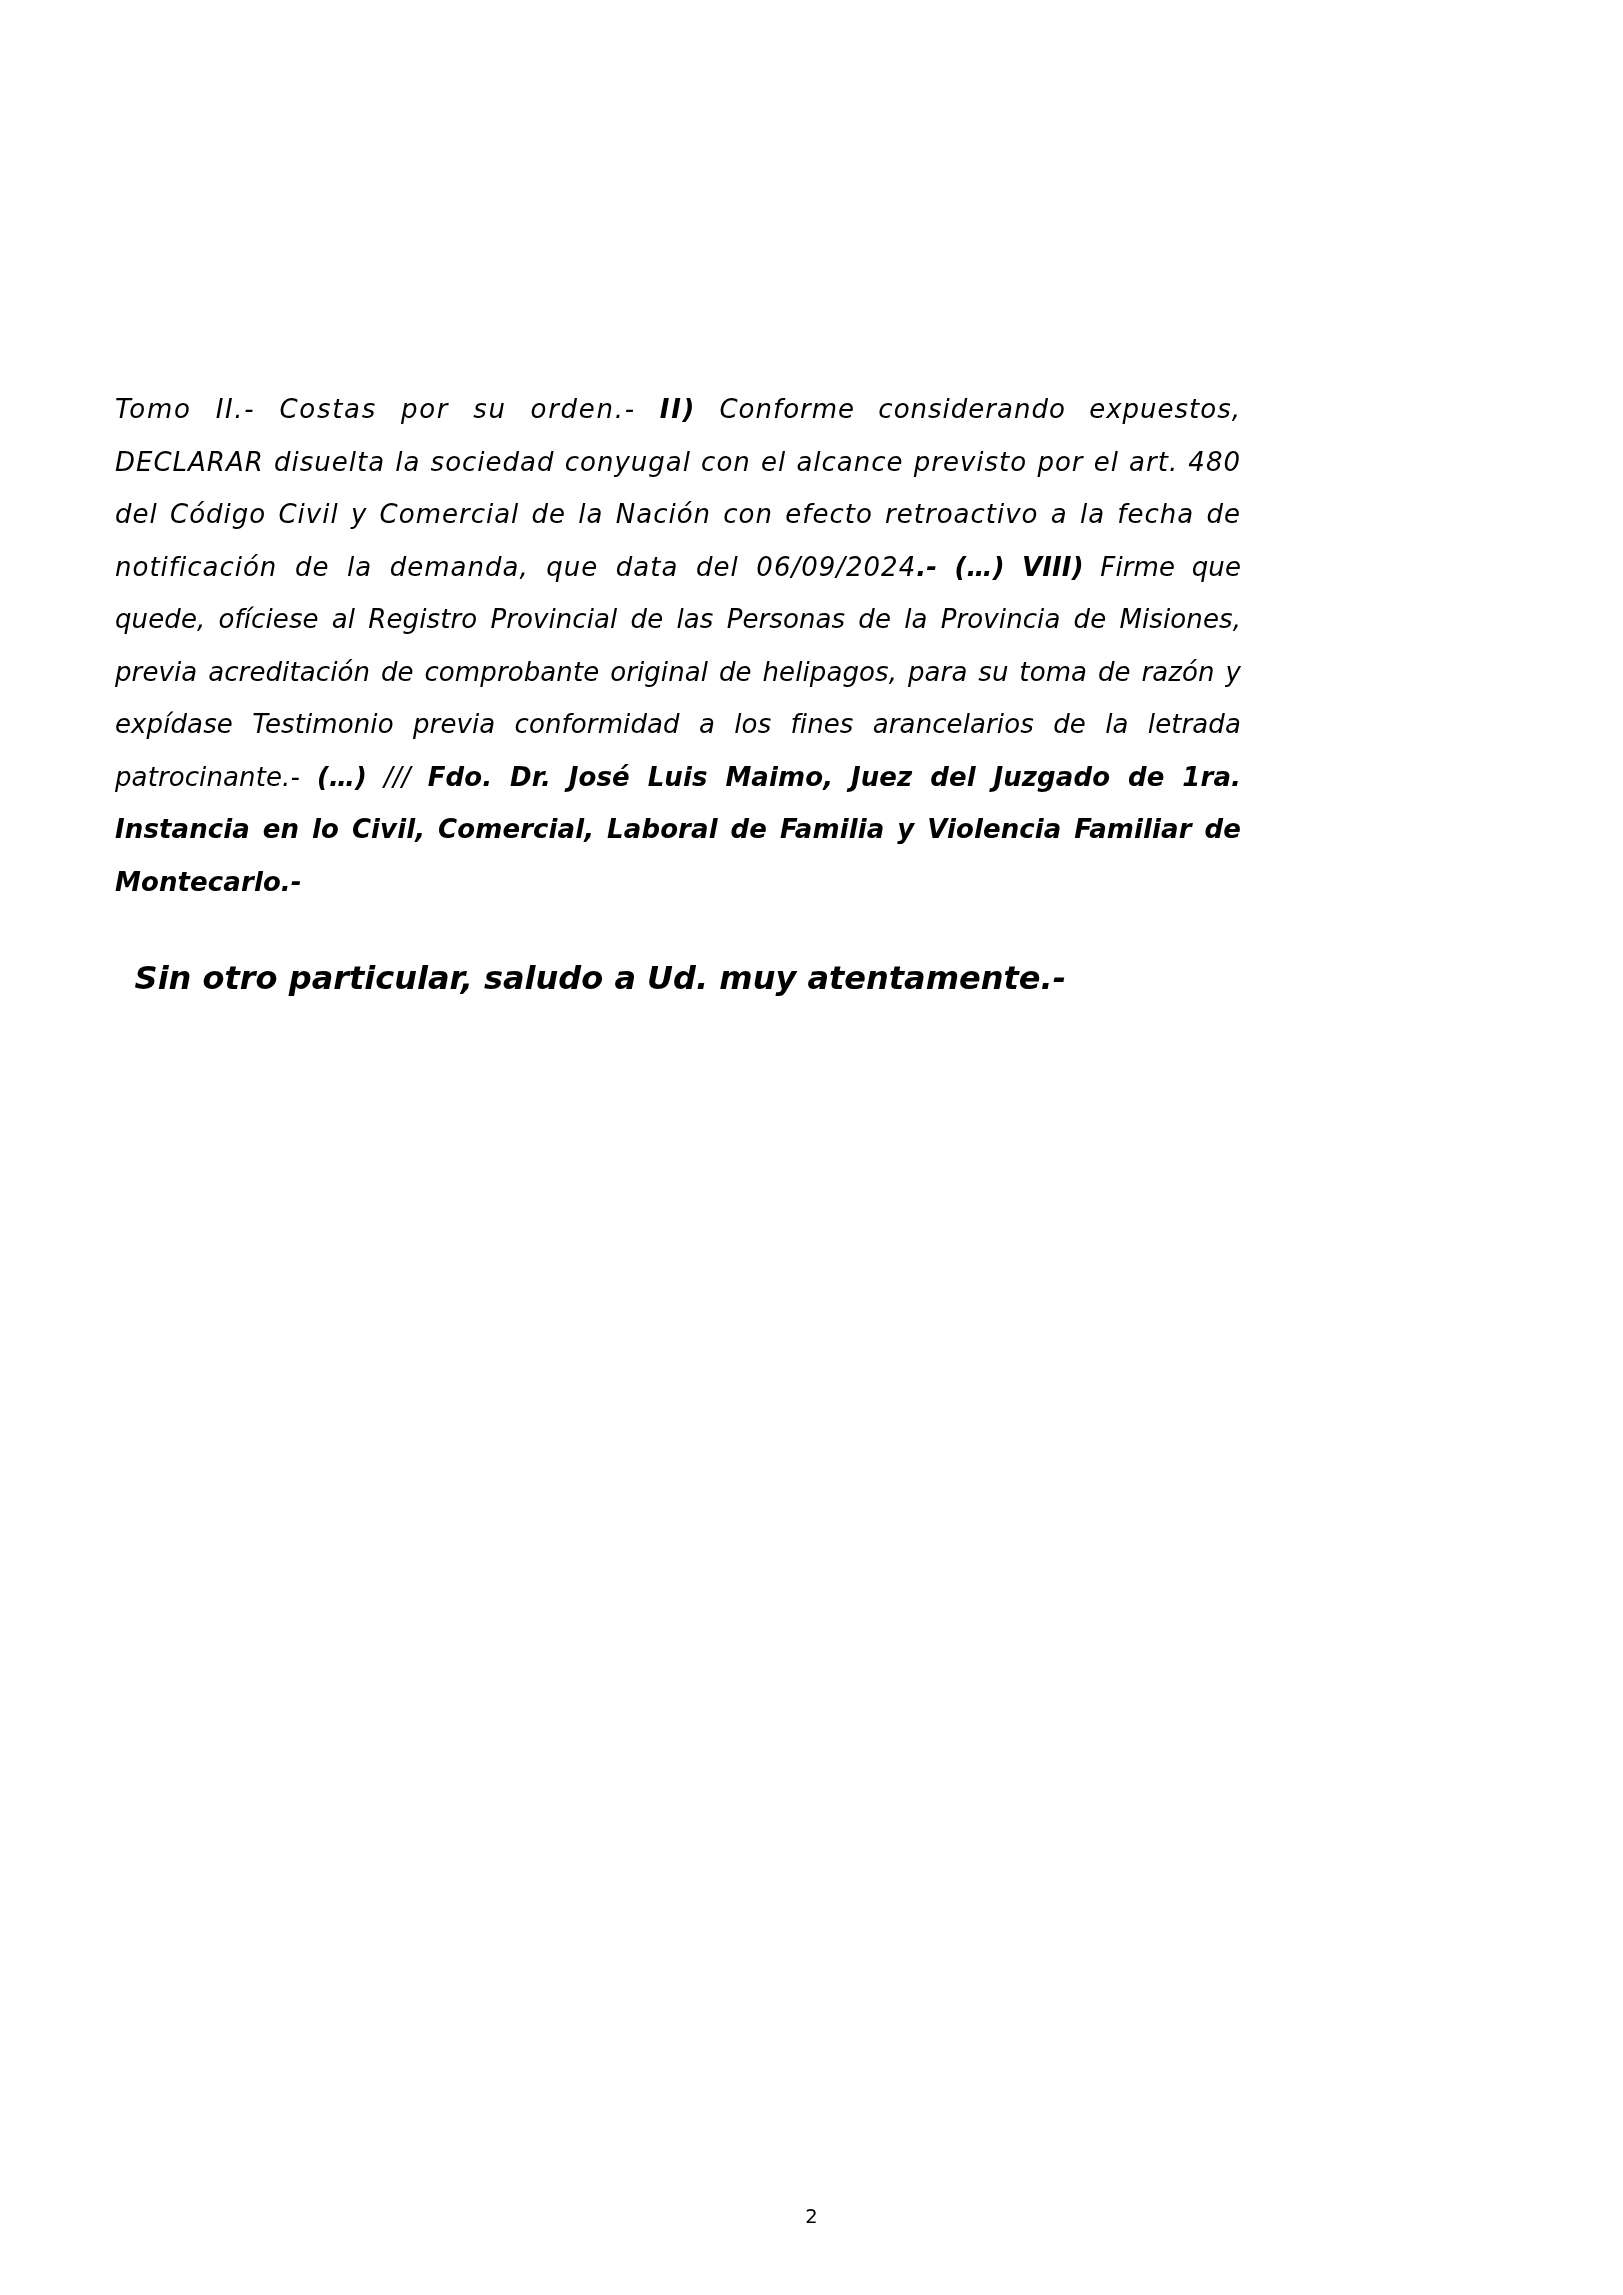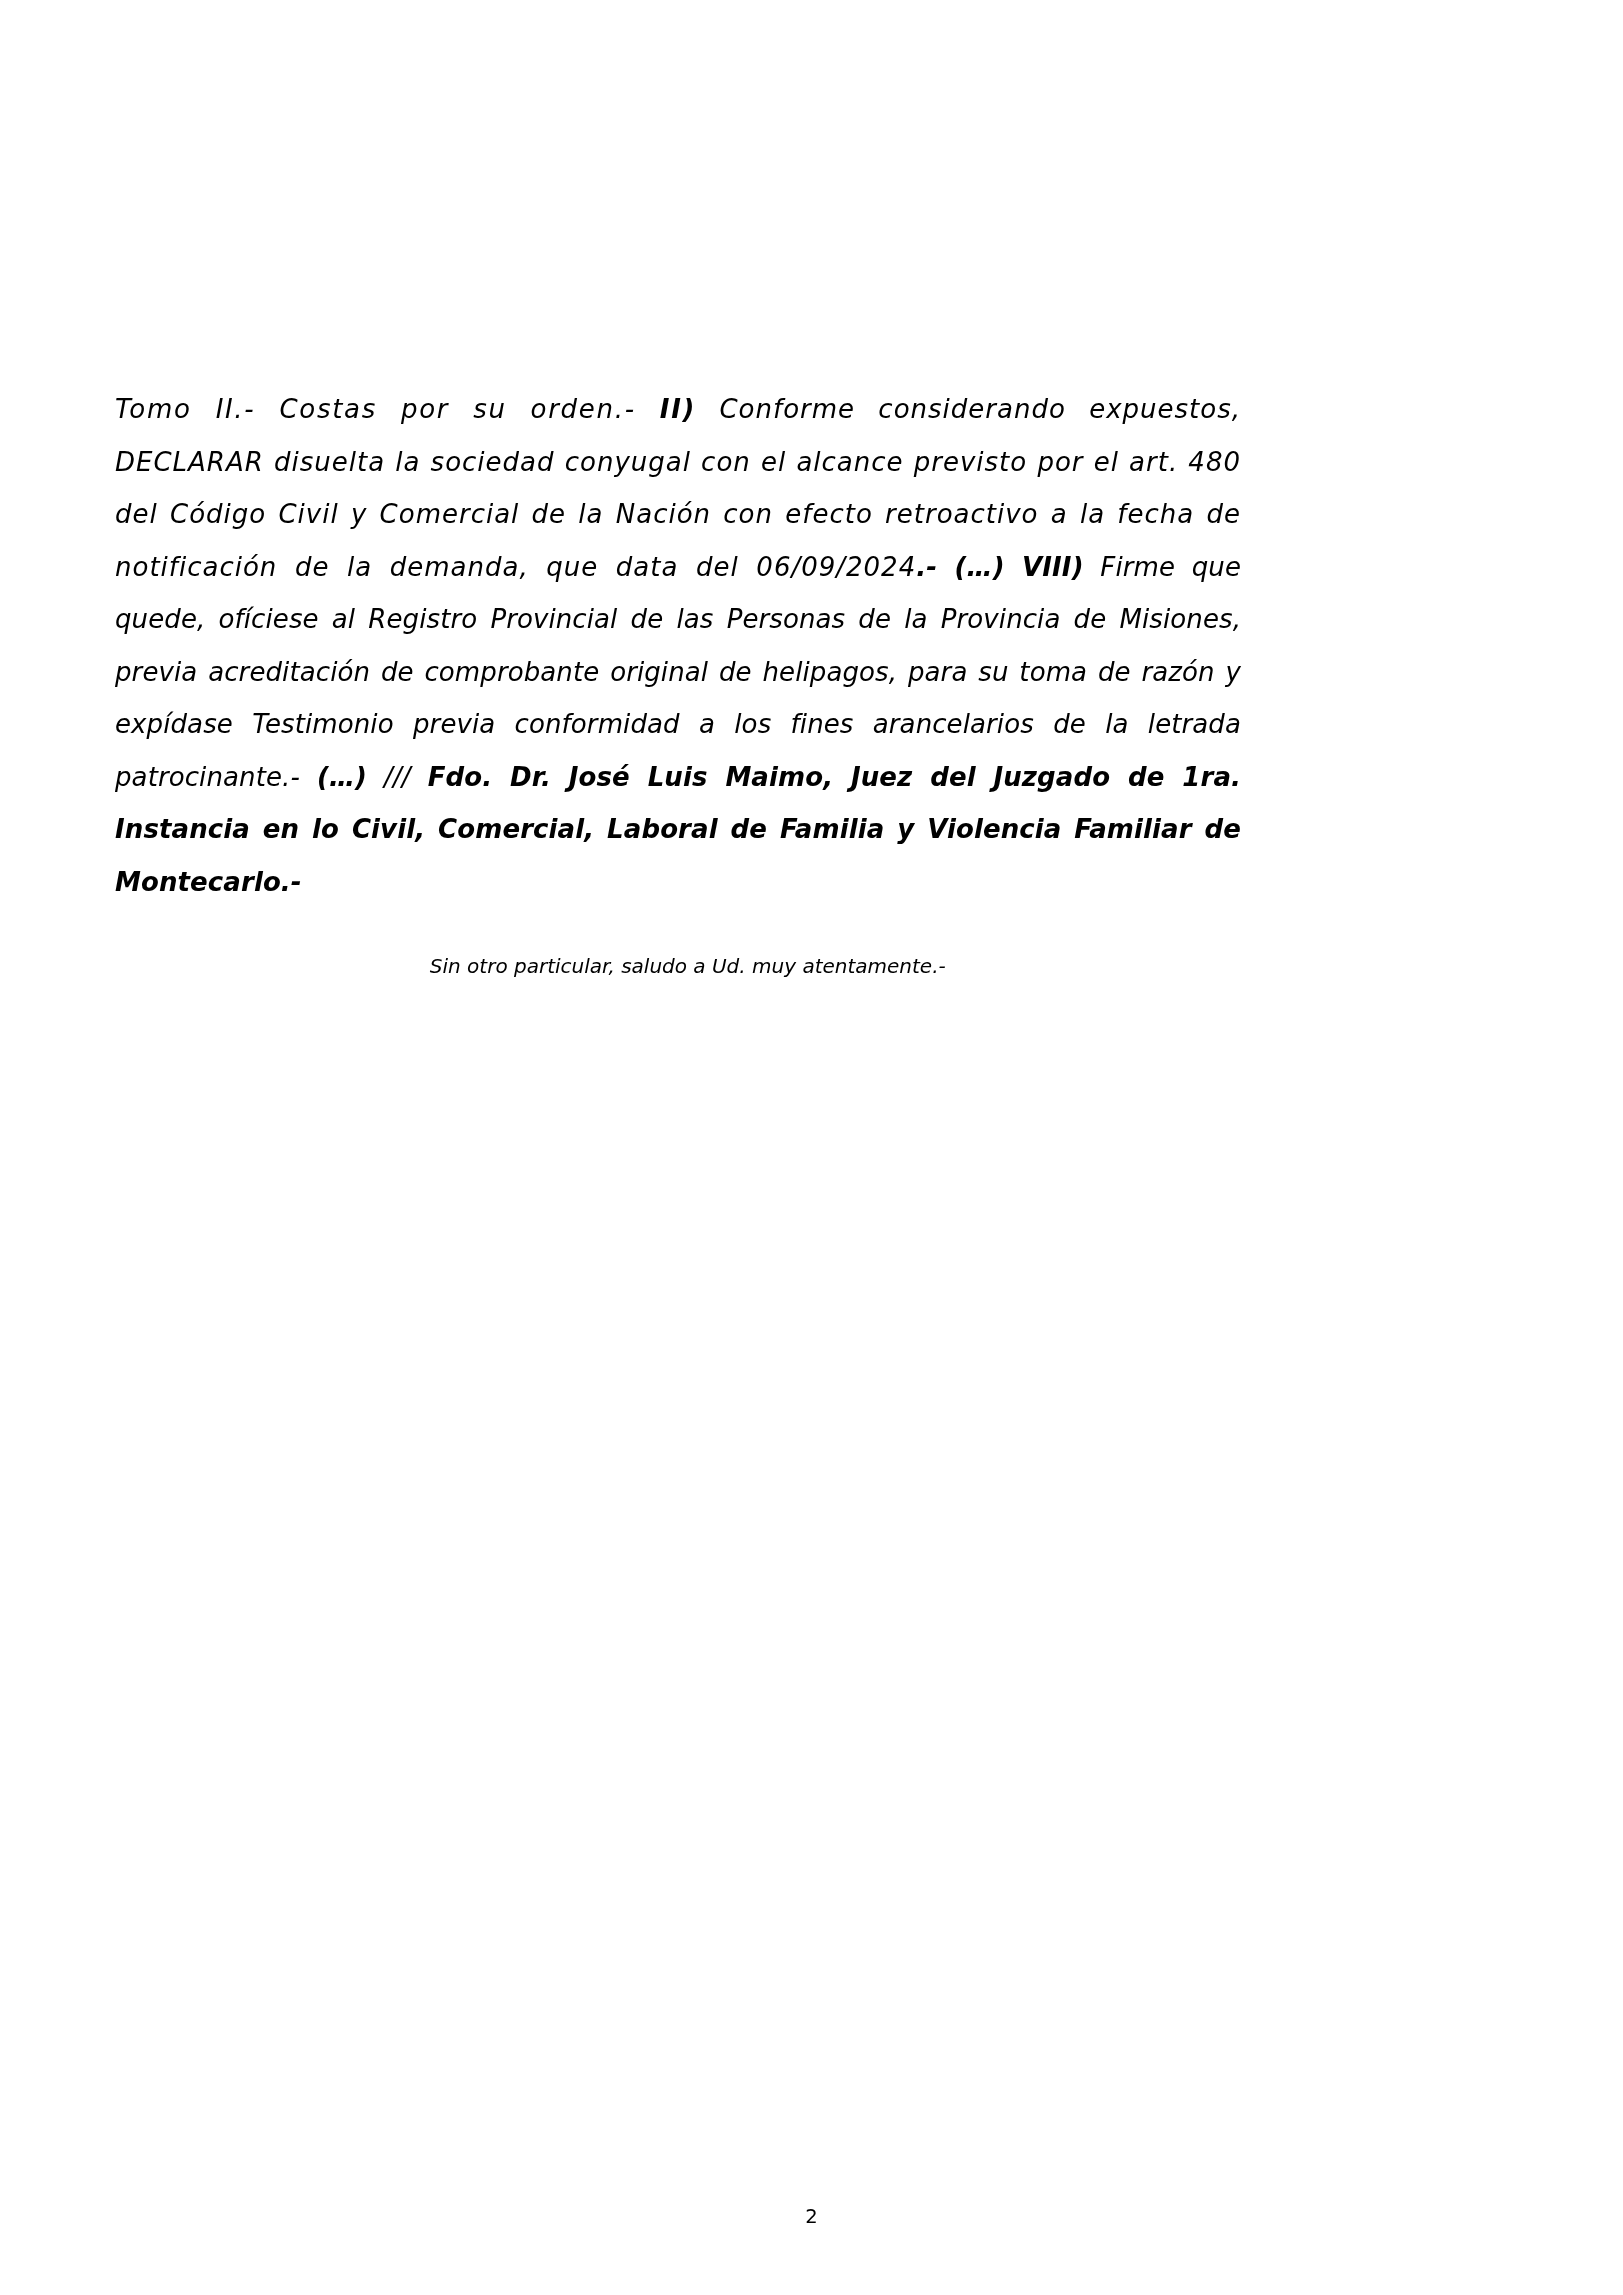--- a/index.html
+++ b/index.html
@@ -45,25 +45,24 @@
     font-style: italic;
   }
   .wide {
     letter-spacing: 1.7px;
   }
   .wide2 {
     letter-spacing: 1px;
   }
   .closing {
     margin-top: 38px;
-    font-size: 20px;
+    font-size: 32px;
     font-style: italic;
-    font-weight: normal;
+    font-weight: bold;
     line-height: 2.0;
-    text-align: center;
     padding-left: 19.6px;
   }
   .page-number {
     position: absolute;
     left: 0;
     right: 0;
     top: 2205px;
     text-align: center;
     font-size: 19.6px;
     font-style: normal;

